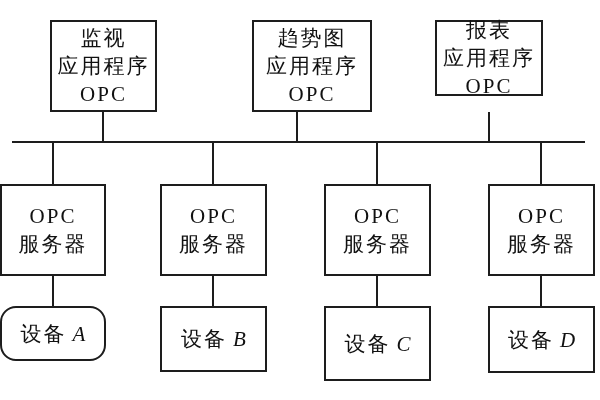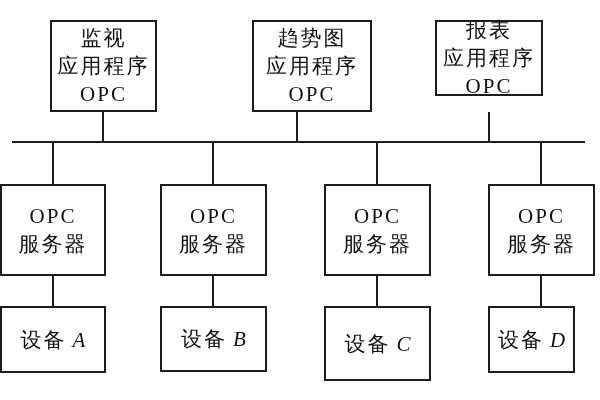--- a/index.html
+++ b/index.html
@@ -50,24 +50,24 @@
   .t2 { left: 252px; top: 20px; width: 120px; height: 92px; text-align: center; }
   .t3 { left: 435px; top: 20px; width: 108px; height: 76px; }
 
   
   .s1 { left: 0px;   top: 184px; width: 106px; height: 92px; }
   .s2 { left: 160px; top: 184px; width: 107px; height: 92px; }
   .s3 { left: 324px; top: 184px; width: 107px; height: 92px; }
   .s4 { left: 488px; top: 184px; width: 107px; height: 92px; }
 
   
-  .d1 { left: 0px;   top: 306px; width: 106px; height: 67px; }
+  .d1 { left: 0px;   top: 306px; width: 106px; height: 55px; border-radius: 16px; }
   .d2 { left: 160px; top: 306px; width: 107px; height: 66px; }
   .d3 { left: 324px; top: 306px; width: 107px; height: 75px; }
-  .d4 { left: 488px; top: 306px; width: 87px; height: 67px; }
+  .d4 { left: 488px; top: 306px; width: 107px; height: 67px; }
 </style>
 </head>
 <body>
 
 <div class="diagram">
 
   <div class="box t1">
     <span class="bline">监视</span>
     <span class="bline">应用程序</span>
     <span class="bline">OPC</span>

